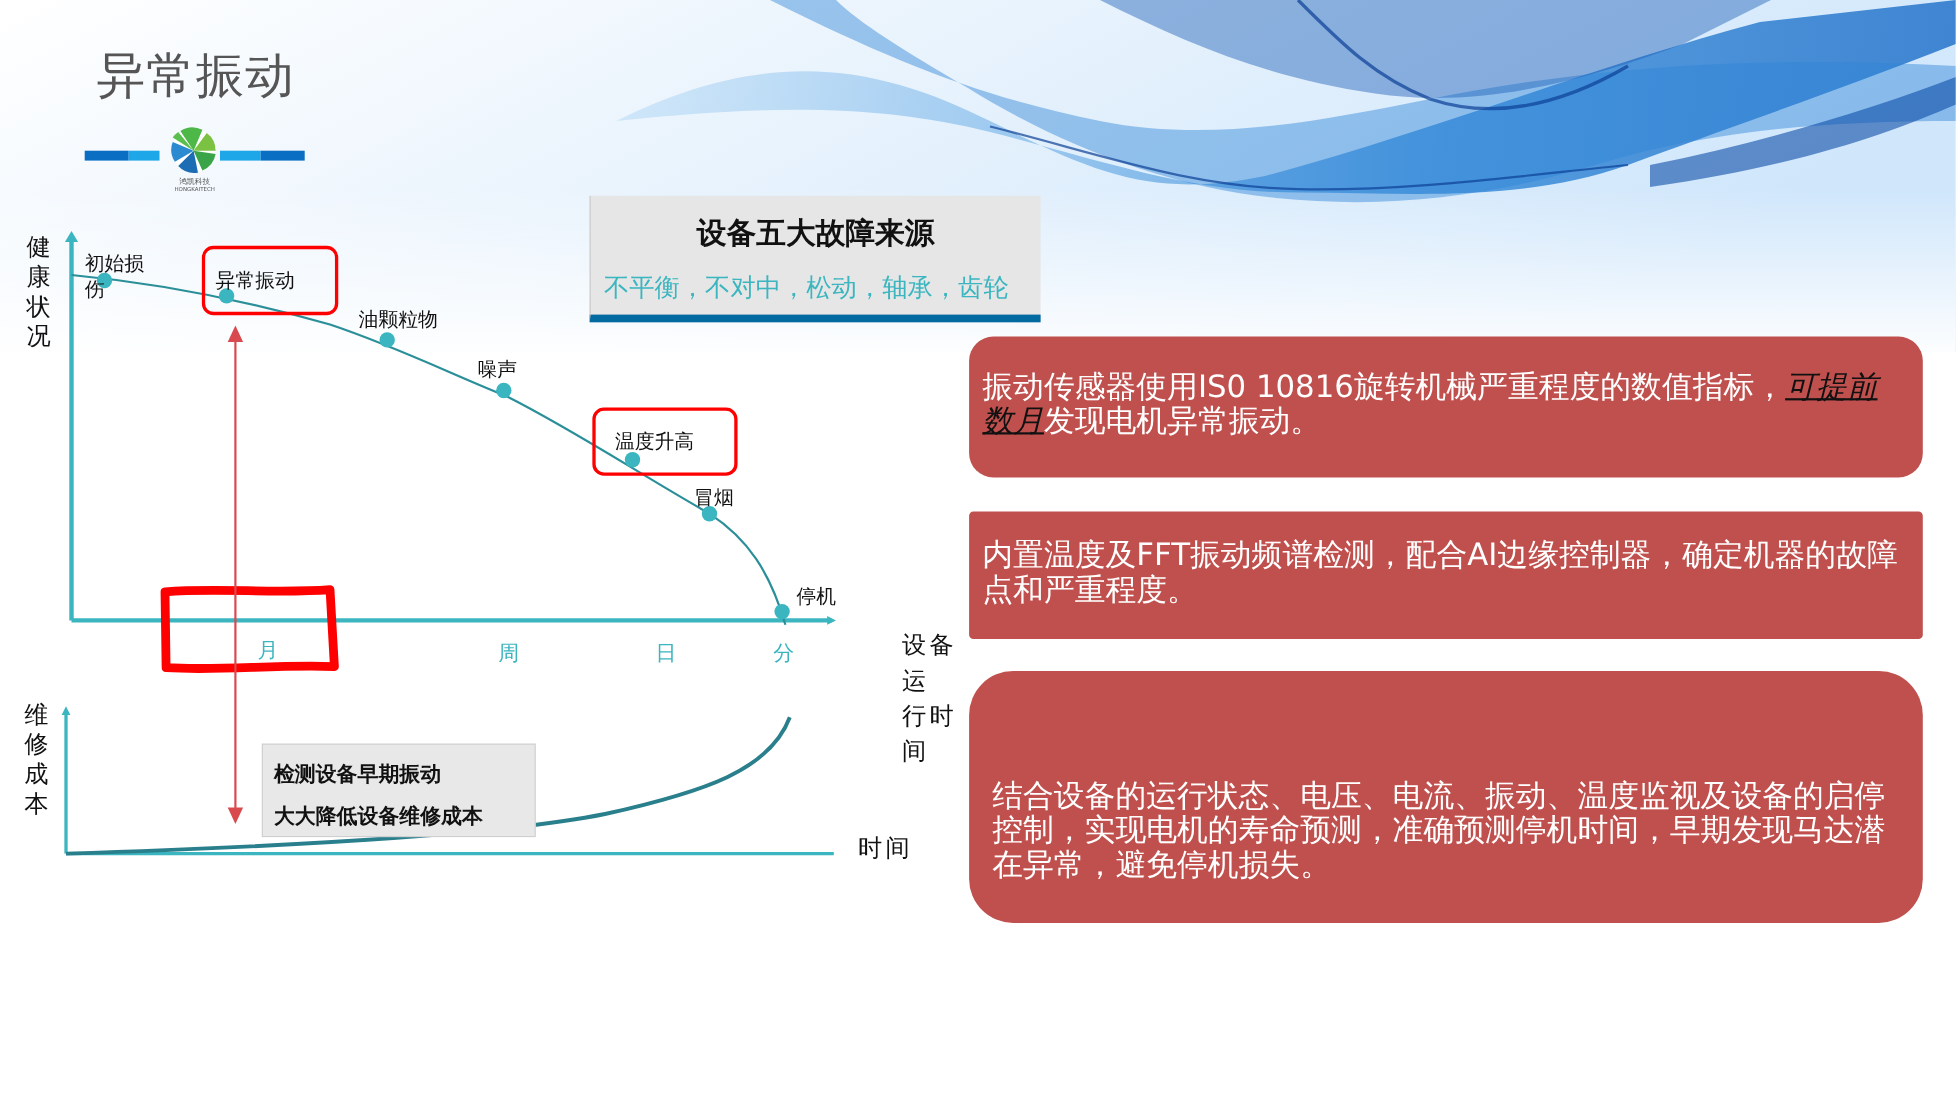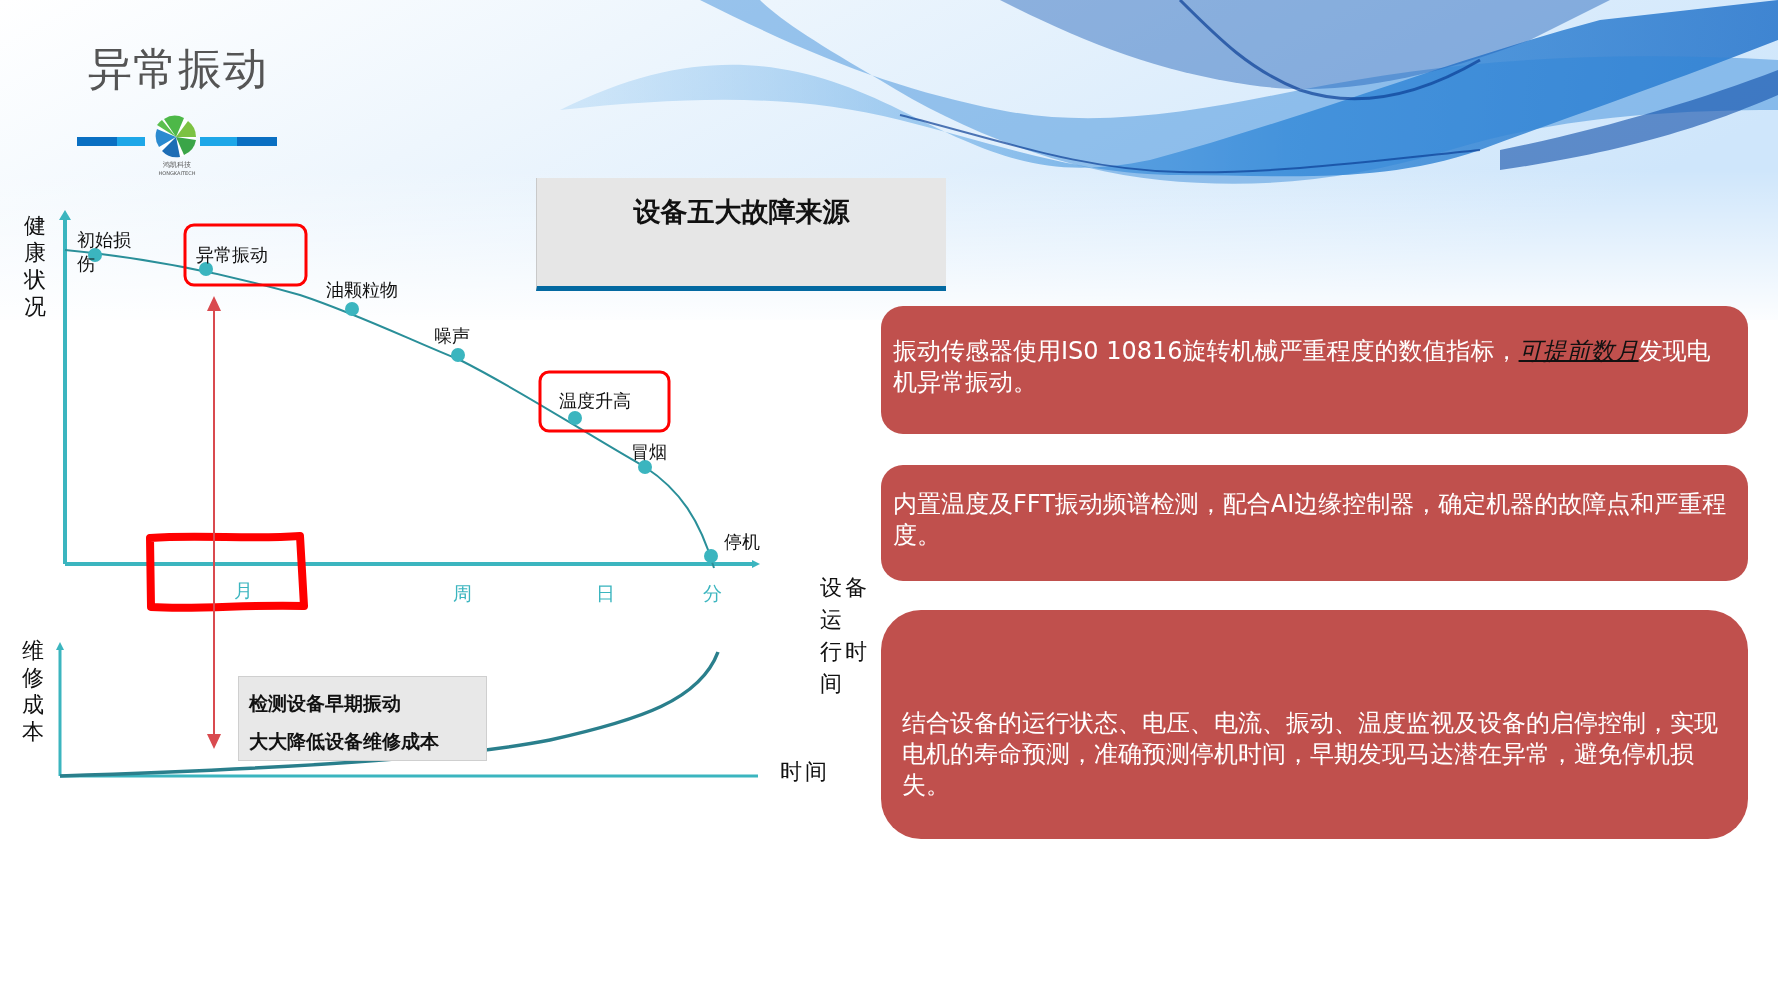--- a/index.html
+++ b/index.html
@@ -7,26 +7,26 @@
   .bg{position:absolute;left:0;top:0;width:1778px;height:1000px;}
   .title{position:absolute;left:88px;top:40px;font-size:44px;color:#555555;letter-spacing:1px;}
   .logo{position:absolute;left:77px;top:112px;width:200px;height:68px;}
   .logo .bar{position:absolute;top:25px;height:9px;}
   .logo-caption{position:absolute;left:80px;top:52px;font-size:7px;color:#555;width:40px;text-align:center;}
   .chart{position:absolute;left:0;top:0;width:880px;height:1000px;}
   .lbl{position:absolute;font-family:"DejaVu Serif","Liberation Serif",serif;color:#111;font-size:18px;}
   .axis-v{position:absolute;font-family:"DejaVu Serif","Liberation Serif",serif;font-size:22px;color:#111;width:26px;line-height:27px;text-align:center;}
   .tick{position:absolute;font-family:"DejaVu Serif","Liberation Serif",serif;font-size:19px;color:#3bb5bf;}
   .axis-t{position:absolute;font-family:"DejaVu Serif","Liberation Serif",serif;font-size:22px;color:#111;line-height:32px;letter-spacing:3px;}
-  .src-box{position:absolute;left:536px;top:178px;width:409px;height:108px;background:#e6e6e6;border-left:1px solid #c9c9c9;border-bottom:5px solid #0369a1;}
+  .src-box{position:absolute;left:536px;top:178px;width:409px;height:108px;background:#e6e6e6;border-left:1px solid #c9c9c9;border-bottom:7px solid #0369a1;}
   .src-title{position:absolute;left:0;top:16px;width:100%;text-align:center;font-size:27px;font-weight:bold;color:#111;}
   .src-sub{position:absolute;left:12px;top:68px;font-size:23px;color:#3bb5bf;white-space:nowrap;}
   .note-box{position:absolute;left:238px;top:660px;width:247px;height:83px;background:#e8e8e8;border:1px solid #cfcfcf;margin-top:16px;}
   .note-line{position:absolute;left:10px;font-size:19px;font-weight:bold;color:#111;white-space:nowrap;}
-  .card{position:absolute;left:881px;width:867px;background:#c0504d;color:#ffffff;font-size:24px;line-height:31px;}
+  .card{position:absolute;left:881px;width:867px;background:#c0504d;color:#ffffff;font-size:28px;line-height:31px;}
   .card .txt{position:absolute;left:12px;right:18px;}
   .hl{color:#111;font-style:italic;text-decoration:underline;text-decoration-thickness:2px;}
 </style>
 </head>
 <body>
 
 <svg class="bg" viewBox="0 0 1778 1000" preserveAspectRatio="none">
   <defs>
     <linearGradient id="sky" x1="0" y1="0" x2="1" y2="0.35">
       <stop offset="0" stop-color="#ffffff"></stop>
@@ -142,23 +142,24 @@
   <div class="axis-t" style="left:780px;top:756px;">时间</div>
 
   <div class="note-box">
     <div class="note-line" style="top:14px;">检测设备早期振动</div>
     <div class="note-line" style="top:52px;">大大降低设备维修成本</div>
   </div>
 </div>
 
 <div class="src-box">
   <div class="src-title">设备五大故障来源</div>
+  <div class="src-sub">不平衡，不对中，松动，轴承，齿轮</div>
 </div>
 
 <div class="card" style="top:306px;height:128px;border-radius:22px;">
   <div class="txt" style="top:30px;"><span>振动传感器使用IS0 10816旋转机械严重程度的数值指标，</span><span class="hl">可提前数月</span><span>发现电机异常振动。</span></div>
 </div>
-<div class="card" style="top:465px;height:116px;border-radius:22px;">
+<div class="card" style="top:465px;height:116px;border-radius:4px;">
   <div class="txt" style="top:24px;">内置温度及FFT振动频谱检测，配合AI边缘控制器，确定机器的故障点和严重程度。</div>
 </div>
 <div class="card" style="top:610px;height:229px;border-radius:40px;">
   <div class="txt" style="top:98px;left:21px;">结合设备的运行状态、电压、电流、振动、温度监视及设备的启停控制，实现电机的寿命预测，准确预测停机时间，早期发现马达潜在异常，避免停机损失。</div>
 </div>
 
 </body></html>

